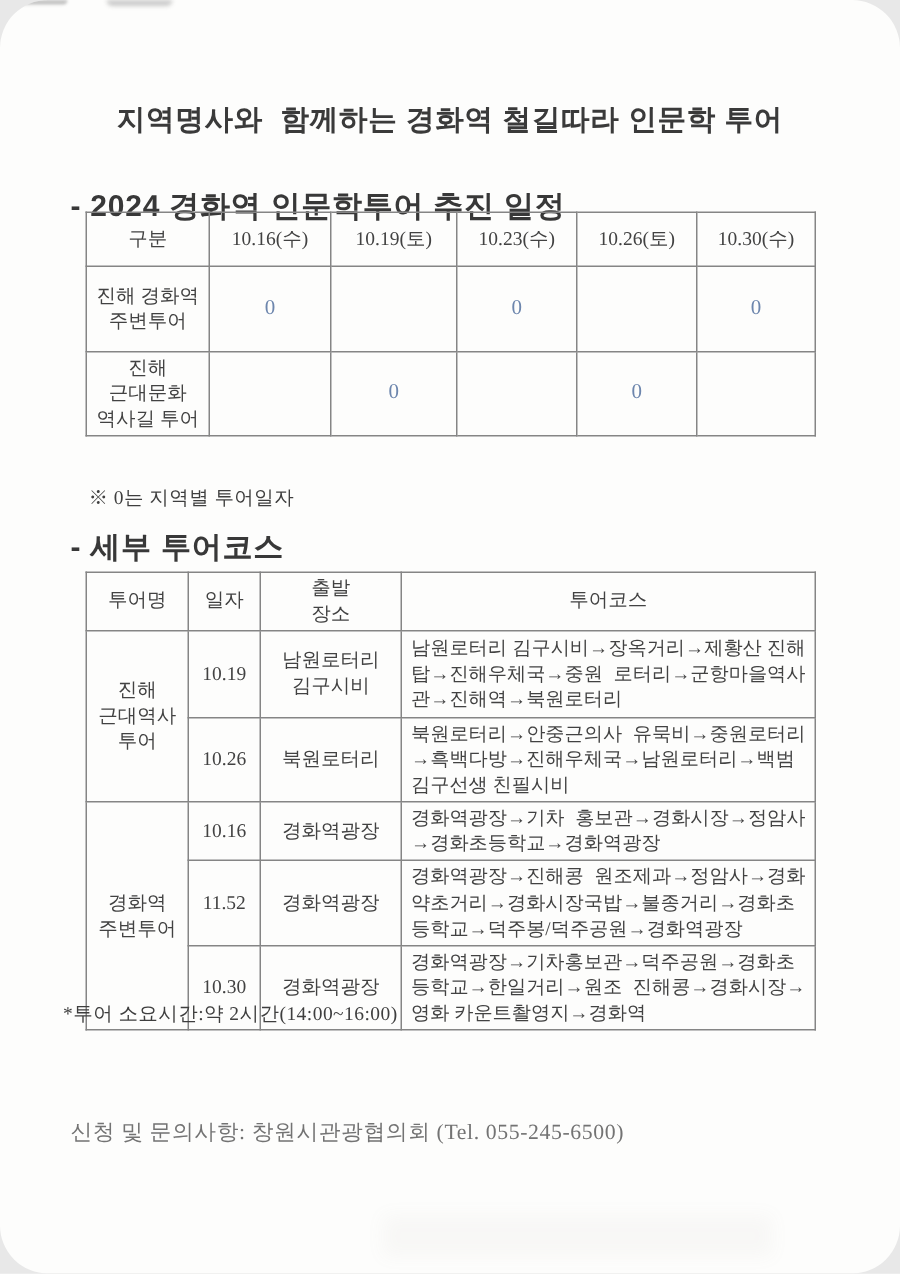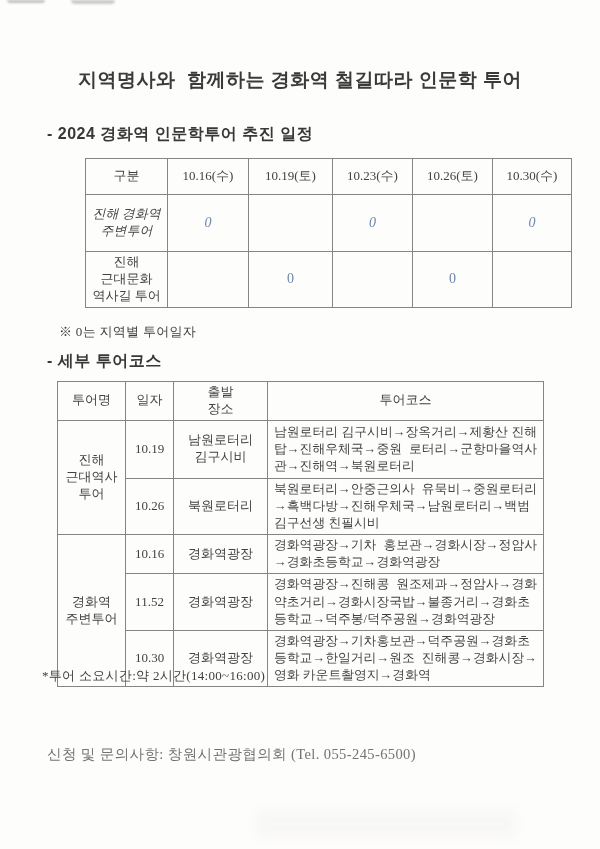--- a/index.html
+++ b/index.html
@@ -9,20 +9,21 @@
   }
   .page {
     position: relative;
     width: 600px;
     height: 849px;
     margin: 0 auto;
     background: #fdfdfc;
     overflow: hidden;
     font-family: "Liberation Serif", "DejaVu Serif", serif;
     color: #414141;
+    border-radius: 32px;
   }
   
   .artifact {
     position: absolute;
     background: #7a7a7a;
     pointer-events: none;
   }
   .a1 { left: 7px; top: 0; width: 38px; height: 3px; opacity: .45; filter: blur(1px); border-radius: 0 0 3px 3px; }
   .a2 { left: 71px; top: 0; width: 44px; height: 4px; opacity: .38; filter: blur(1.3px); border-radius: 0 0 4px 4px; }
   .a3 { left: 255px; top: 810px; width: 260px; height: 28px; opacity: .05; filter: blur(6px); background:#9a9388; }
@@ -37,52 +38,52 @@
     font-size: 19px;
     font-weight: bold;
     letter-spacing: 0.5px;
     color: #3a3a3a;
     white-space: pre;
   }
   .heading {
     position: absolute;
     left: 47px;
     font-family: "Liberation Sans", "DejaVu Sans", sans-serif;
-    font-size: 16px;
+    font-size: 20px;
     font-weight: bold;
     letter-spacing: 0.5px;
     color: #383838;
   }
   .h1pos { top: 124px; }
   .h2pos { top: 351px; }
 
   table {
     position: absolute;
     left: 57px;
     border-collapse: collapse;
     table-layout: fixed;
     width: 486px;
     font-size: 13px;
     color: #424242;
   }
-  .schedule { top: 158px; margin-left: 28px; }
+  .schedule { top: 141px; }
   .course   { top: 381px; font-family: Liberation Serif, serif; }
   td, th {
     border: 1px solid #858585;
     text-align: center;
     vertical-align: middle;
     font-weight: normal;
     padding: 2px 4px;
     line-height: 1.3;
     overflow: hidden;
   }
   .pre { white-space: pre-line; }
 
   .schedule tr.head  { height: 36px; }
-  .schedule tr.r1    { height: 57px; font-style: italic; }
+  .schedule tr.r1    { height: 57px; }
   .schedule tr.r2    { height: 52px; }
   .mark {
     color: #6d86ad;
     font-size: 14px;
   }
 
   .course tr.head { height: 32px; }
   .course tr.c1   { height: 58px; }
   .course tr.c2   { height: 50px; }
   .course tr.c3   { height: 34px; }

